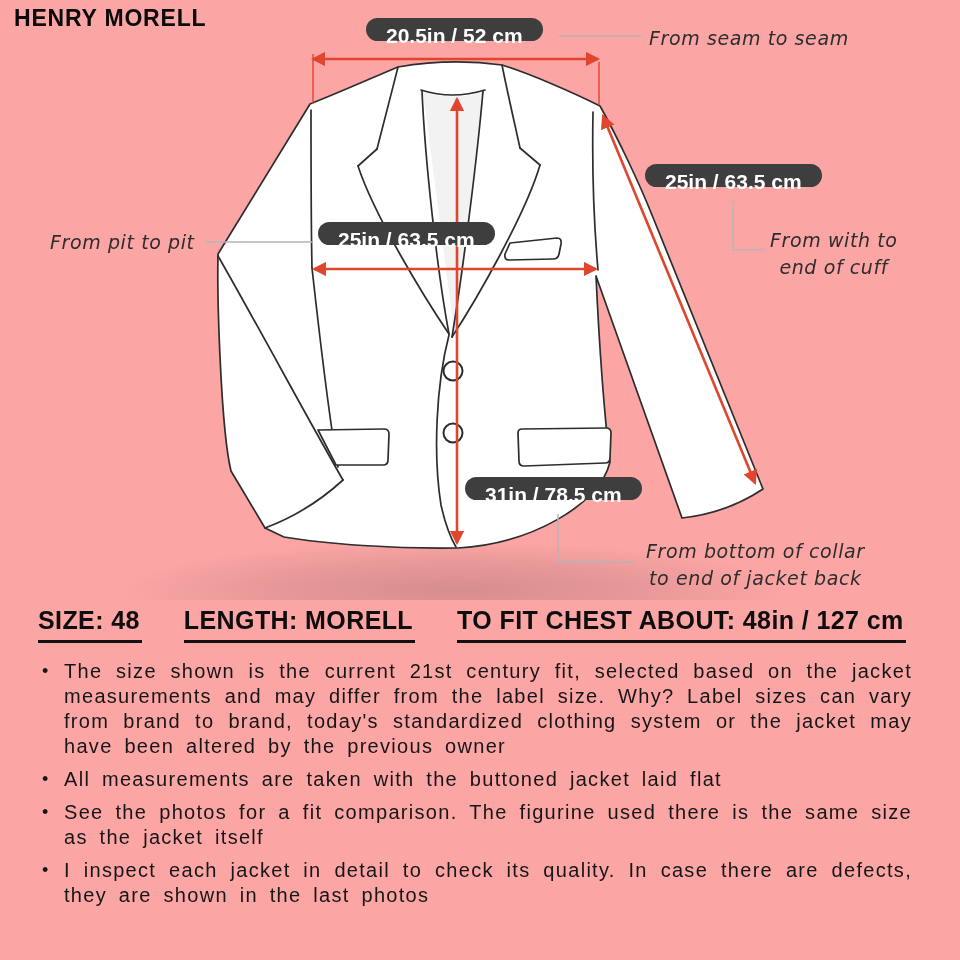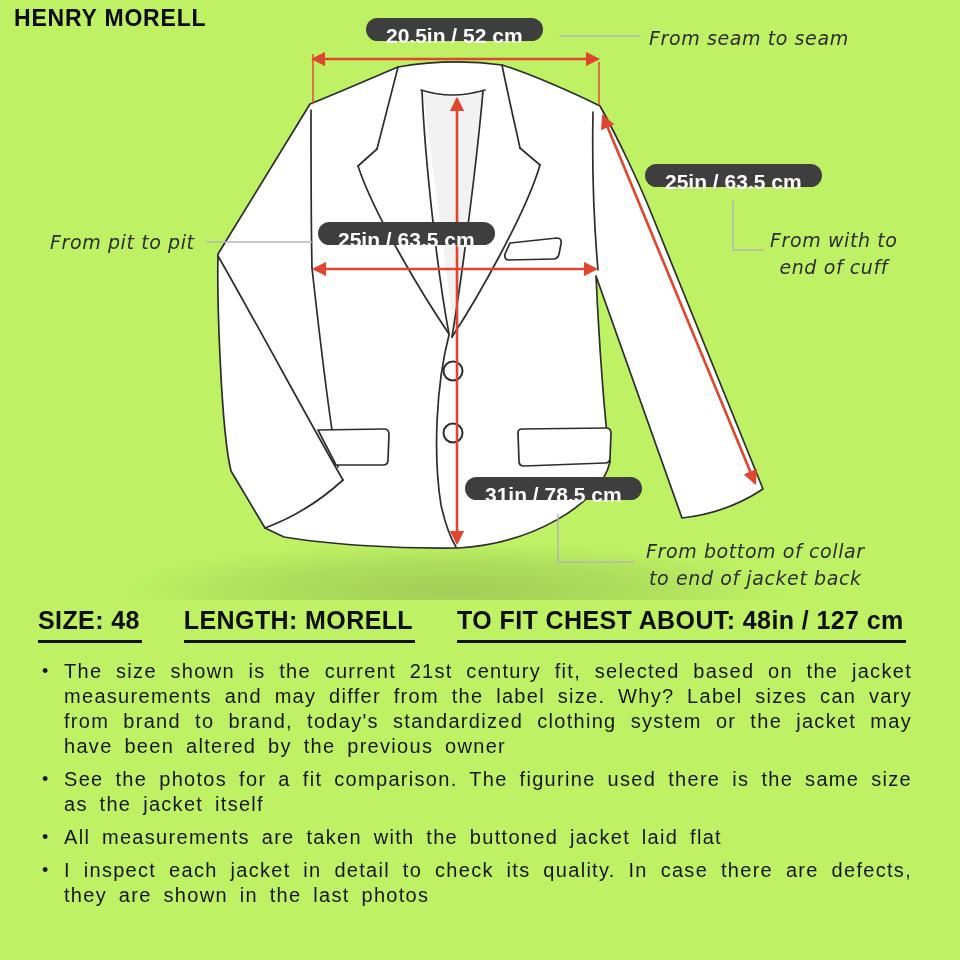--- a/index.html
+++ b/index.html
@@ -2,21 +2,21 @@
 <html style="--arrow: #e0452e; --badge-bg: #3e3e3e; --badge-text: #ffffff; --outline: #2d2d2d; --connector: #b5b5b5;"><head>
 <meta charset="utf-8">
 <style>
   :root{
     --arrow:#e0452e; --badge-bg:#3e3e3e; --badge-text:#ffffff;
     --outline:#2d2d2d; --connector:#b5b5b5; --text:#1a1a1a;
   }
   *{box-sizing:border-box;margin:0;padding:0;}
   body{background:#fff;}
   .page{
-    position:relative;width:960px;height:960px;background:#bef264;
+    position:relative;width:960px;height:960px;background:#fca5a5;
     font-family:"Liberation Sans",sans-serif;overflow:hidden;color:var(--text,#1a1a1a);
   }
   .brand{
     position:absolute;left:14px;top:5px;
     font-size:23px;font-weight:bold;letter-spacing:.8px;color:#0a0a0a;
   }
   .diagram{position:absolute;left:0;top:0;width:960px;height:600px;}
   .diagram svg{position:absolute;left:0;top:0;}
   .badge{
     position:absolute;height:23px;line-height:35px;padding:0 20px;border-radius:18px;
@@ -151,18 +151,18 @@
   </div>
 
   <div class="size-row">
     <span>SIZE: 48</span>
     <span>LENGTH: MORELL</span>
     <span>TO FIT CHEST ABOUT: 48in / 127 cm</span>
   </div>
 
   <ul class="notes">
     <li>The size shown is the current 21st century fit, selected based on the jacket measurements and may differ from the label size. Why? Label sizes can vary from brand to brand, today's standardized clothing system or the jacket may have been altered by the previous owner</li>
+    <li>All measurements are taken with the buttoned jacket laid flat</li>
     <li>See the photos for a fit comparison. The figurine used there is the same size as the jacket itself</li>
-    <li>All measurements are taken with the buttoned jacket laid flat</li>
     <li>I inspect each jacket in detail to check its quality. In case there are defects, they are shown in the last photos</li>
   </ul>
 
 </div>
 
 </body></html>

